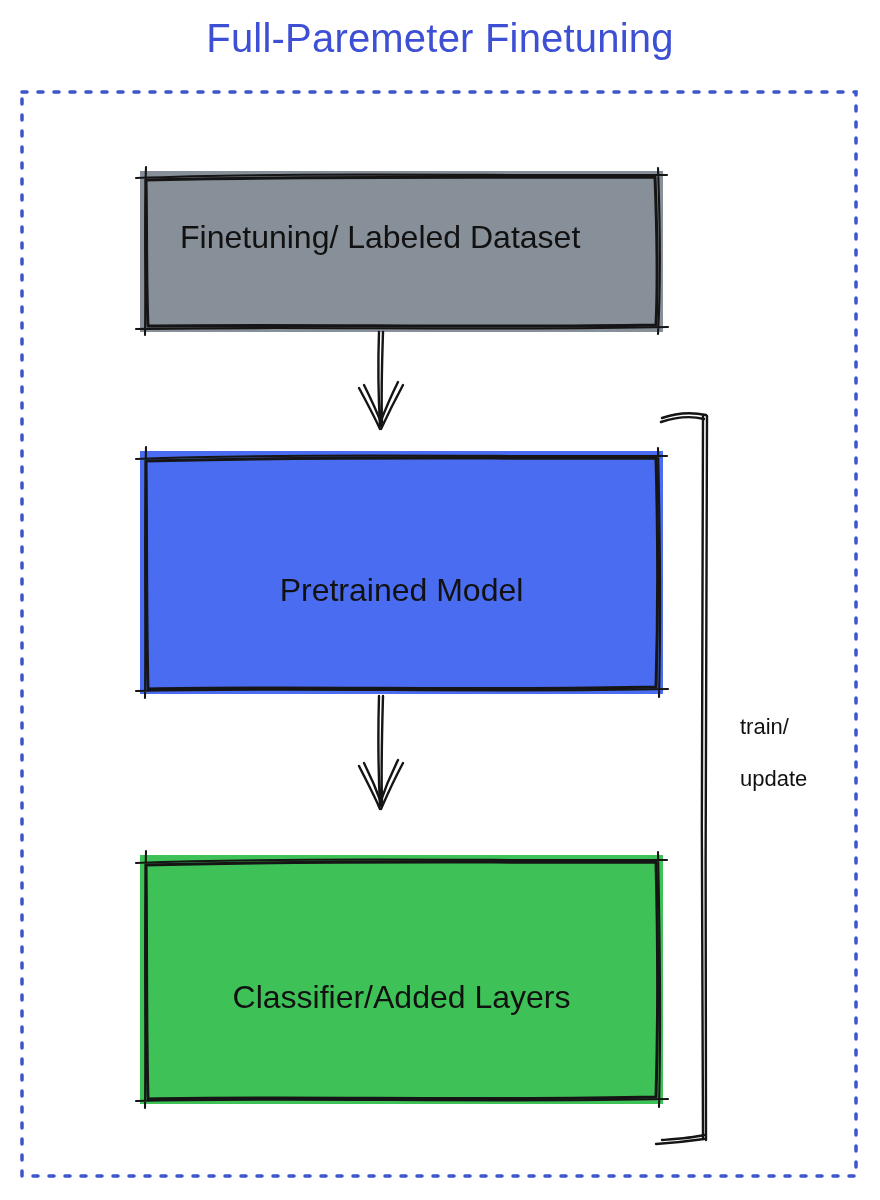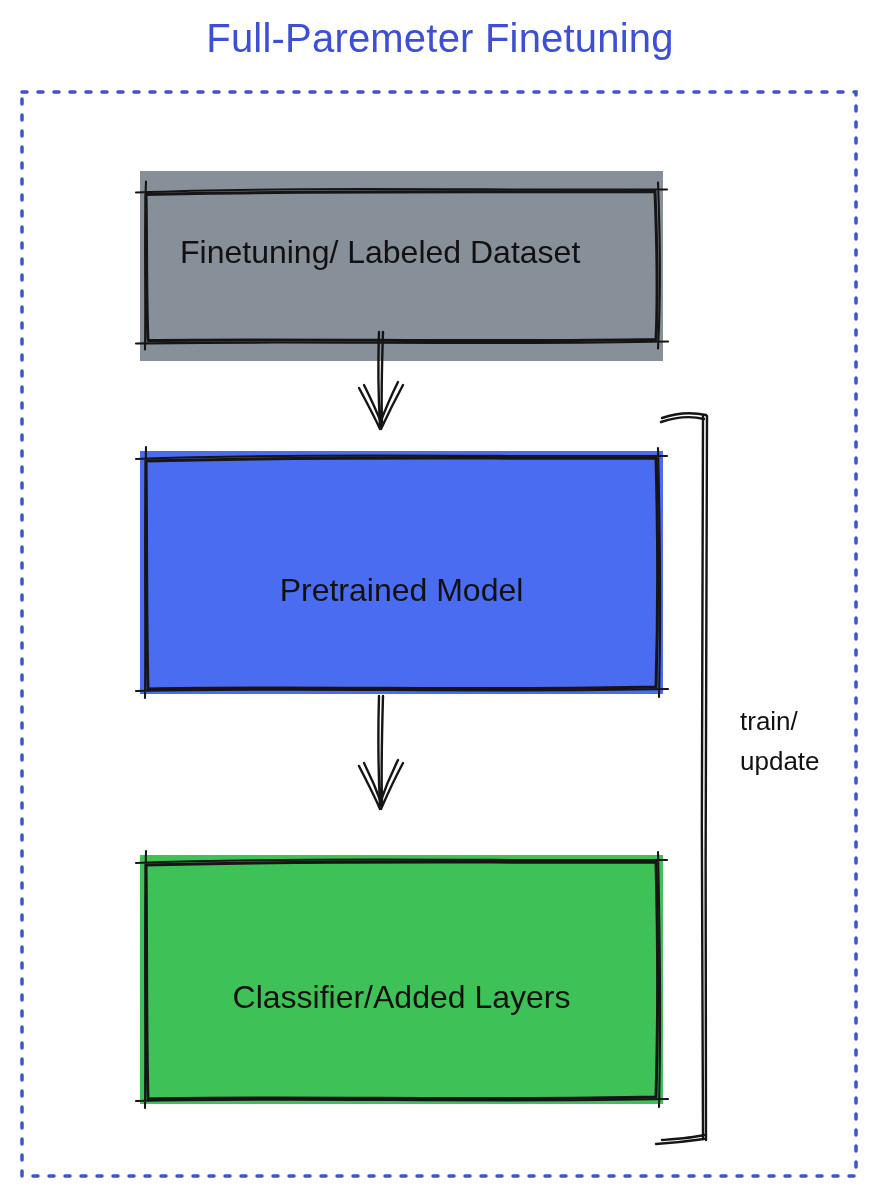--- a/index.html
+++ b/index.html
@@ -9,41 +9,41 @@
   }
   .title{
     position:absolute;top:16px;left:0;width:100%;text-align:center;
     font-size:40px;font-weight:400;letter-spacing:0.2px;
     color:var(--c-title_text,#3D4FD4);
   }
   .boundary{position:absolute;left:20px;top:90px;width:838px;height:1088px;}
   .boundary rect{fill:none;stroke:var(--c-boundary_dash,#3B55CC);stroke-width:3.5;
     stroke-dasharray:5 11;stroke-linecap:round;}
   .box{position:absolute;left:140px;width:523px;}
-  .box-dataset{top:171px;height:190px;background:var(--c-box_dataset_fill,#878F99);}
+  .box-dataset{top:171px;height:161px;background:var(--c-box_dataset_fill,#878F99);}
   .box-pretrained{top:451px;height:243px;background:var(--c-box_pretrained_fill,#4A6CF0);}
   .box-classifier{top:855px;height:249px;background:var(--c-box_classifier_fill,#3EC257);text-align:right;}
   .sketch{position:absolute;left:-8px;top:-8px;width:calc(100% + 16px);height:calc(100% + 16px);
     pointer-events:none;overflow:visible;}
   .sketch path, .connector path{fill:none;stroke:var(--c-sketch_stroke,#151515);
     stroke-linecap:round;stroke-linejoin:round;}
   .sketch path.main{stroke-width:3;}
   .sketch path.ghost{stroke-width:2.1;}
   .connector path{stroke-width:2.4;}
   .box-label{
     position:absolute;inset:0;display:flex;align-items:center;justify-content:center;
     font-size:32px;color:var(--c-label_text,#111111);white-space:nowrap;margin-top:36px;
   }
   .box-label.left{justify-content:flex-start;padding-left:40px;margin-top:-28px;}
   .connector{position:absolute;overflow:visible;}
   .arrow-1{left:351px;top:332px;width:60px;height:102px;}
   .arrow-2{left:351px;top:696px;width:60px;height:118px;}
   .bracket{left:648px;top:400px;width:72px;height:752px;}
   .bracket-label{
-    position:absolute;left:740px;top:701px;font-size:26px;line-height:40px;
+    position:absolute;left:740px;top:701px;font-size:22px;line-height:52px;
     color:var(--c-label_text,#111111);white-space:pre-line;
   }
 </style>
 </head>
 <body>
 
 <div class="canvas">
 
   <div class="title">Full-Paremeter Finetuning</div>
 

